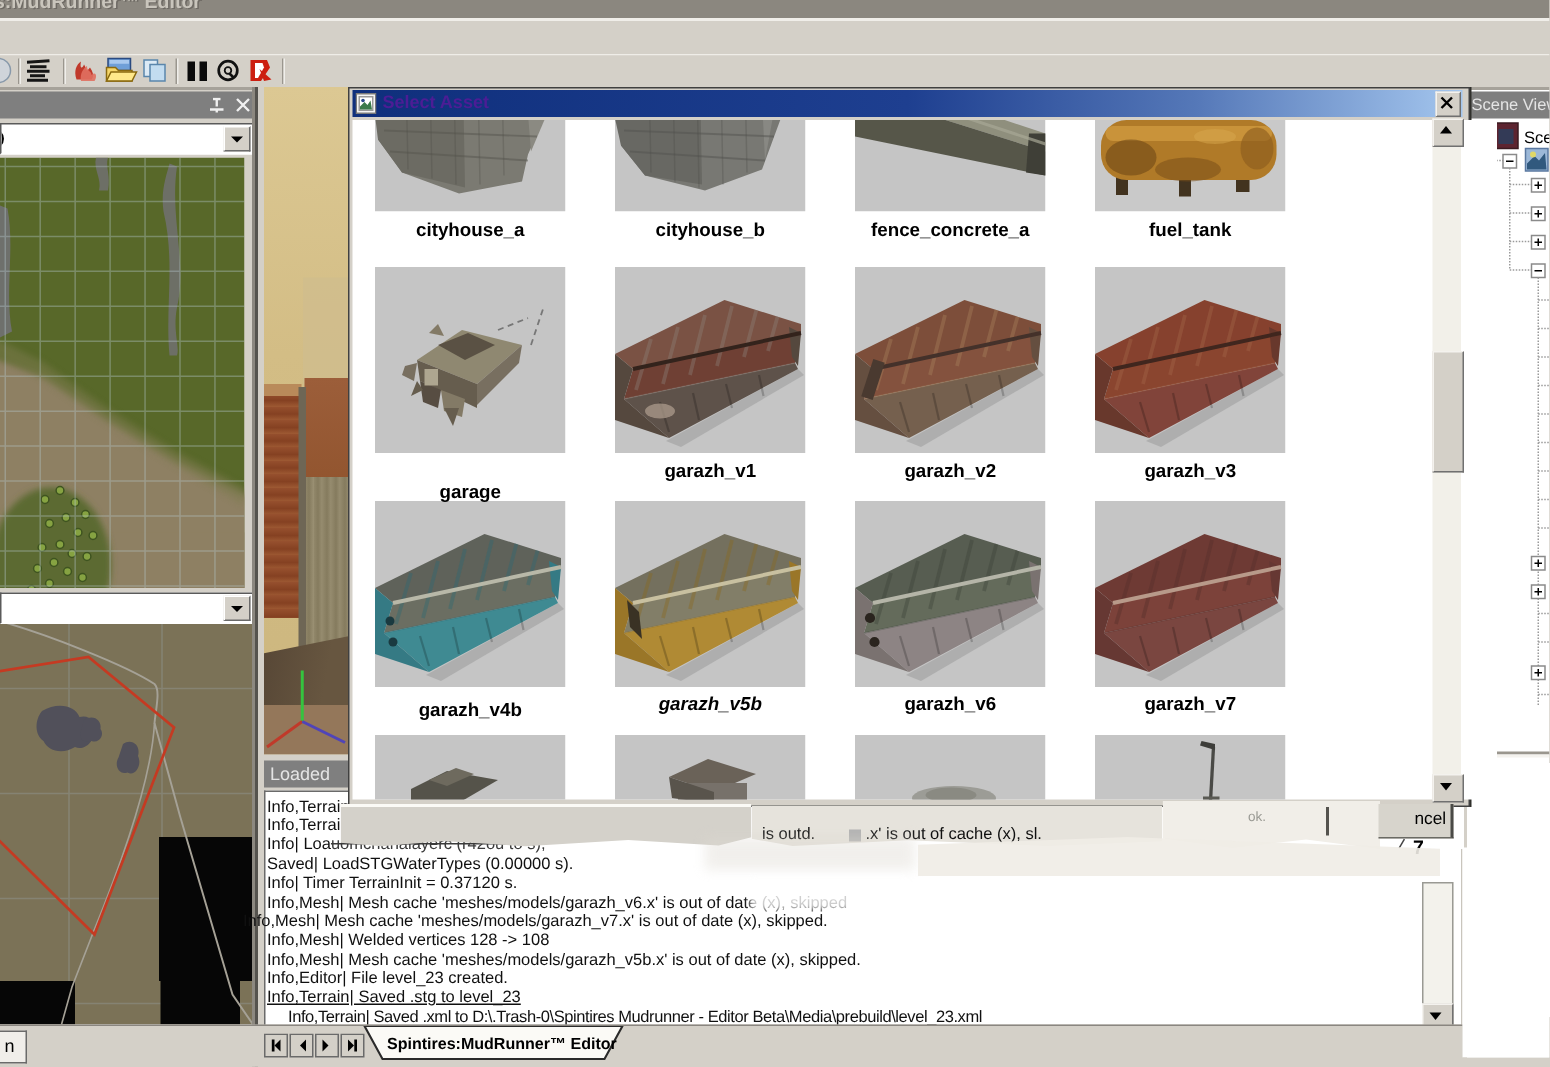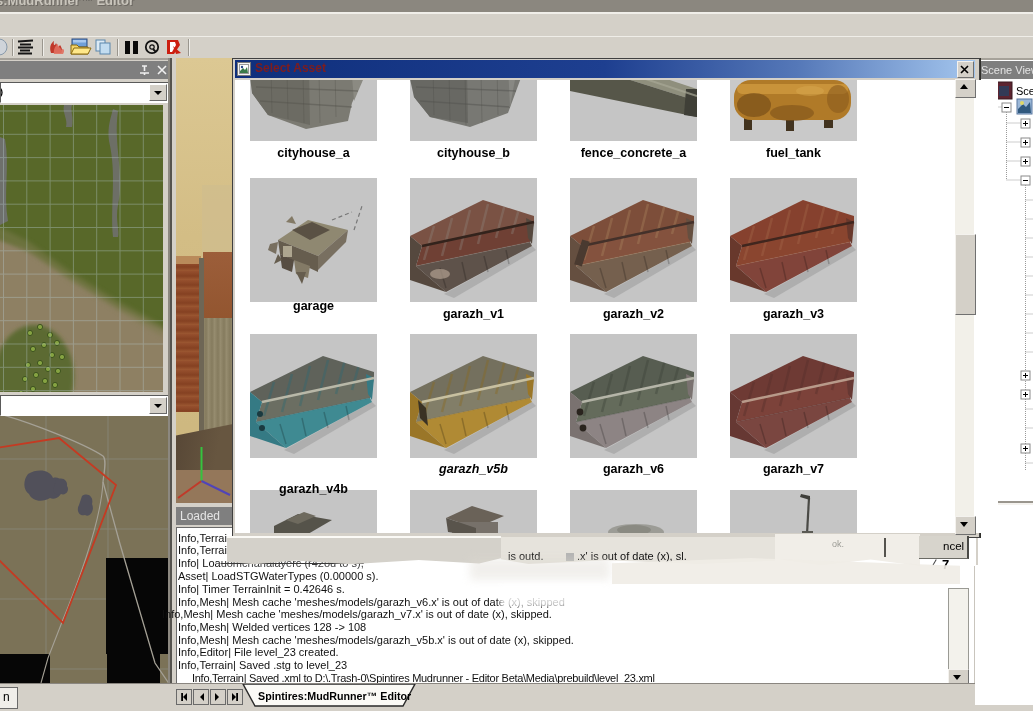--- a/index.html
+++ b/index.html
@@ -203,28 +203,28 @@
   <line x1="25.5" y1="43" x2="2" y2="60" stroke="#c03a2a" stroke-width="2"></line>
   <line x1="25.5" y1="43" x2="54" y2="57" stroke="#5044b8" stroke-width="2"></line>
  </svg>
 </div>
 
 <div class="ab cap" style="left:176px;top:507px;width:57px;height:18px;font-size:12px;padding-left:4px;line-height:18px;">Loaded</div>
 <div class="ab" style="left:176px;top:527px;width:799px;height:156px;background:#fff;border-top:1px solid #6a6a6a;border-left:1px solid #6a6a6a;"></div>
 <div class="ab olog" style="left:178px;top:532px;">Info,Terrain| Loaded terrain</div>
 <div class="ab olog" style="left:178px;top:544px;">Info,Terrain| Loaded layers</div>
 <div class="ab olog" style="left:178px;top:557px;">Info| Loa<span style="color:#3a3a3a;text-decoration:line-through;">uomchanalayerc (r42ou to s),</span></div>
-<div class="ab olog" style="left:178px;top:570px;">Asset| LoadSTGWaterTypes (0.00000 s).</div>
-<div class="ab olog" style="left:178px;top:583px;">Info| Timer TerrainInit = 0.42646 s.</div>
+<div class="ab olog" style="left:178px;top:570px;">Saved| LoadSTGWaterTypes (0.00000 s).</div>
+<div class="ab olog" style="left:178px;top:583px;">Info| Timer TerrainInit = 0.37120 s.</div>
 <div class="ab olog" style="left:178px;top:596px;">Info,Mesh| Mesh cache 'meshes/models/garazh_v6.x' is out of date (x), skipped</div>
 <div class="ab olog" style="left:162px;top:608px;">Info,Mesh| Mesh cache 'meshes/models/garazh_v7.x' is out of date (x), skipped.</div>
 <div class="ab olog" style="left:178px;top:621px;">Info,Mesh| Welded vertices 128 -&gt; 108</div>
 <div class="ab olog" style="left:178px;top:634px;">Info,Mesh| Mesh cache 'meshes/models/garazh_v5b.x' is out of date (x), skipped.</div>
 <div class="ab olog" style="left:178px;top:646px;">Info,Editor| File level_23 created.</div>
-<div class="ab olog" style="left:178px;top:659px;">Info,Terrain| Saved .stg to level_23</div>
+<div class="ab olog" style="left:178px;top:659px;text-decoration:underline;">Info,Terrain| Saved .stg to level_23</div>
 <div class="ab olog" style="left:192px;top:672px;"><span style="letter-spacing:-0.28px">Info,Terrain| Saved .xml to D:\.Trash-0\Spintires Mudrunner - Editor Beta\Media\prebuild\level_23.xml</span></div>
 <div class="ab" style="left:948px;top:588px;width:19px;height:100px;background:#f3f2ec;border:1px solid #9a9a94;"></div>
 <div class="ab b3u" style="left:948px;top:669px;width:19px;height:16px;">
  <svg width="17" height="14">
       <path d="M4,5 L12,5 L8,10 Z" fill="#000"></path>
     </svg>
 </div>
 <div class="ab" style="left:974px;top:566px;width:1px;height:139px;background:#c9c5bd;"></div>
 
 <div class="ab" style="left:0;top:683px;width:975px;height:28px;background:#d4d0c8;border-top:1px solid #8a8680;"></div>
@@ -311,21 +311,21 @@
     <line x1="47.5" y1="383" x2="55" y2="383" stroke="#9a9a9a" stroke-dasharray="1,1"></line>
   </svg>
 <div class="ab" style="left:232px;top:58px;width:746px;height:478px;background:#d4d0c8;border:1px solid #404040;box-shadow:1px 0 0 #30302c;"></div>
 <div class="ab" style="left:235px;top:60px;width:740px;height:18px;background:linear-gradient(90deg,#0f2f7c 0%,#1e3f90 50%,#5578b8 76%,#a4c6ee 100%);"></div>
 <svg class="ab" style="left:237px;top:62px" width="14" height="14">
     <rect x="0.5" y="0.5" width="13" height="13" fill="#f4f4f4" stroke="#7a7a7a"></rect>
     <rect x="2.5" y="2.5" width="9" height="9" fill="#fff" stroke="#999"></rect>
     <path d="M3,9 L6,6 L8,8 L10,5 L11,11 L3,11 Z" fill="#3a7a4a"></path>
     <circle cx="5" cy="5" r="1.2" fill="#2a4a8a"></circle>
   </svg>
-<div class="ab" style="left:255px;top:61px;font-size:12px;font-weight:bold;color:#7f1d1d;">Select Asset</div>
+<div class="ab" style="left:255px;top:61px;font-size:12px;font-weight:bold;color:#4c1d95;">Select Asset</div>
 <div class="ab b3u" style="left:957px;top:61px;width:15px;height:15px;">
  <svg width="13" height="13">
       <path d="M3,3 L10,10 M10,3 L3,10" stroke="#000" stroke-width="1.6"></path>
     </svg>
 </div>
 <div class="ab" style="left:235px;top:80px;width:720px;height:453px;background:#fff;overflow:hidden;padding-left:43px;" id="dlgc">
 <svg class="ab" style="left:15px;top:-63px" width="127" height="124" viewBox="0 0 127 124">
       <rect width="127" height="124" fill="#c5c5c5"></rect>
  <polygon points="0,0 127,0 127,30 102,86 98,104 56,112 18,98 2,76" fill="#7b7a72"></polygon>
  <polygon points="0,0 58,0 60,108 18,98 2,76 0,60" fill="#6c6b63"></polygon>
@@ -642,25 +642,25 @@
     <svg class="ab" style="left:495px;top:410px" width="127" height="124" viewBox="0 0 127 124">
       <rect width="127" height="124" fill="#c5c5c5"></rect>
       <line x1="79" y1="8" x2="77" y2="44" stroke="#4a4a46" stroke-width="2.2"></line>
       <polygon points="70,7 80,10 80,6 71,4" fill="#3e3e3a"></polygon>
       <rect x="72" y="41" width="11" height="4" fill="#5a5a54"></rect>
     </svg>
     <div class="ab lbl" style="left:15px;top:66px;width:127px;">cityhouse_a</div>
     <div class="ab lbl" style="left:175px;top:66px;width:127px;">cityhouse_b</div>
     <div class="ab lbl" style="left:335px;top:66px;width:127px;">fence_concrete_a</div>
     <div class="ab lbl" style="left:495px;top:66px;width:127px;">fuel_tank</div>
-    <div class="ab lbl" style="left:15px;top:219px;width:127px;">garage</div>
+    <div class="ab lbl" style="left:15px;top:241px;width:127px;">garage</div>
     <div class="ab lbl" style="left:175px;top:227px;width:127px;">garazh_v1</div>
     <div class="ab lbl" style="left:335px;top:227px;width:127px;">garazh_v2</div>
     <div class="ab lbl" style="left:495px;top:227px;width:127px;">garazh_v3</div>
-    <div class="ab lbl" style="left:15px;top:402px;width:127px;">garazh_v4b</div>
+    <div class="ab lbl" style="left:15px;top:386px;width:127px;">garazh_v4b</div>
     <div class="ab lbl" style="left:175px;top:382px;width:127px;font-style:italic;">garazh_v5b</div>
     <div class="ab lbl" style="left:335px;top:382px;width:127px;">garazh_v6</div>
     <div class="ab lbl" style="left:495px;top:382px;width:127px;">garazh_v7</div>
 </div>
 
 <div class="ab" style="left:955px;top:79px;width:19px;height:454px;background:#f2f0e9;"></div>
 <div class="ab b3u" style="left:955px;top:79px;width:19px;height:17px;">
  <svg width="17" height="15">
       <path d="M8,4 L12,9 L4,9 Z" fill="#000"></path>
     </svg>
@@ -670,21 +670,21 @@
       <path d="M4,5 L12,5 L8,10 Z" fill="#000"></path>
     </svg>
 </div>
 <div class="ab b3u" style="left:955px;top:234px;width:19px;height:79px;"></div>
 
 <div class="ab" style="left:227px;top:536px;width:274px;height:28px;background:#d4d1ca;border-top:2px solid #fbfaf6;clip-path:polygon(0 0,100% 0,100% 74%,92% 92%,70% 80%,45% 94%,25% 82%,10% 94%,0 86%);"></div>
 <div class="ab" style="left:501px;top:537px;width:274px;height:27px;background:#e6e3dc;clip-path:polygon(0 0,100% 0,100% 88%,72% 100%,38% 86%,10% 100%,0 82%);"></div>
 <div class="ab" style="left:775px;top:534px;width:145px;height:32px;background:#f1eee8;clip-path:polygon(0 0,100% 0,100% 100%,66% 80%,32% 98%,0 78%);"></div>
 <div class="ab olog" style="left:508px;top:550px;">is outd.</div>
 <div class="ab" style="left:566px;top:553px;width:8px;height:8px;background:#b2b2b2;"></div>
-<div class="ab olog" style="left:577px;top:550px;">.x' is out of date (x), sl.</div>
+<div class="ab olog" style="left:577px;top:550px;">.x' is out of cache (x), sl.</div>
 <div class="ab" style="left:832px;top:539px;font-size:9px;color:#9a9a94;">ok.</div>
 <div class="ab" style="left:884px;top:538px;width:2px;height:19px;background:#55534e;"></div>
 <div class="ab" style="left:919px;top:536px;width:48px;height:22px;background:#d7d4cc;border-right:2px solid #4a4a46;border-bottom:1px solid #6a6a64;"></div>
 <div class="ab" style="left:923px;top:540px;font-size:11.5px;color:#000;padding-left:20px;">ncel</div>
 <div class="ab" style="left:942px;top:557px;font-size:13px;font-weight:bold;color:#000;">7</div>
 <div class="ab" style="left:934px;top:559px;width:1.2px;height:7px;background:#444;transform:rotate(30deg);"></div>
 <div class="ab" style="left:470px;top:558px;width:140px;height:22px;background:#ddd9d1;opacity:0.4;filter:blur(4px);"></div>
 <div class="ab" style="left:500px;top:585px;width:105px;height:22px;background:#fff;opacity:0.8;filter:blur(2px);"></div>
 <div class="ab" style="left:610px;top:585px;width:337px;height:22px;background:#fff;"></div>
 <div class="ab" style="left:612px;top:558px;width:348px;height:26px;background:#efece6;clip-path:polygon(0 20%,40% 0,100% 30%,100% 100%,0 100%);opacity:0.9;"></div>

